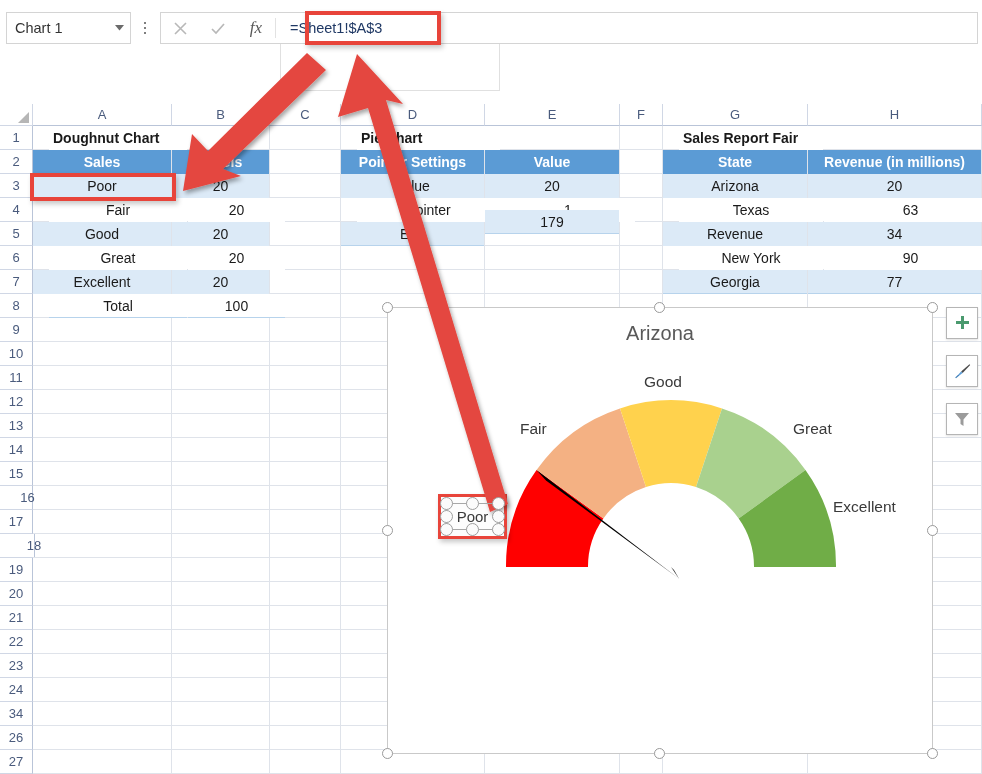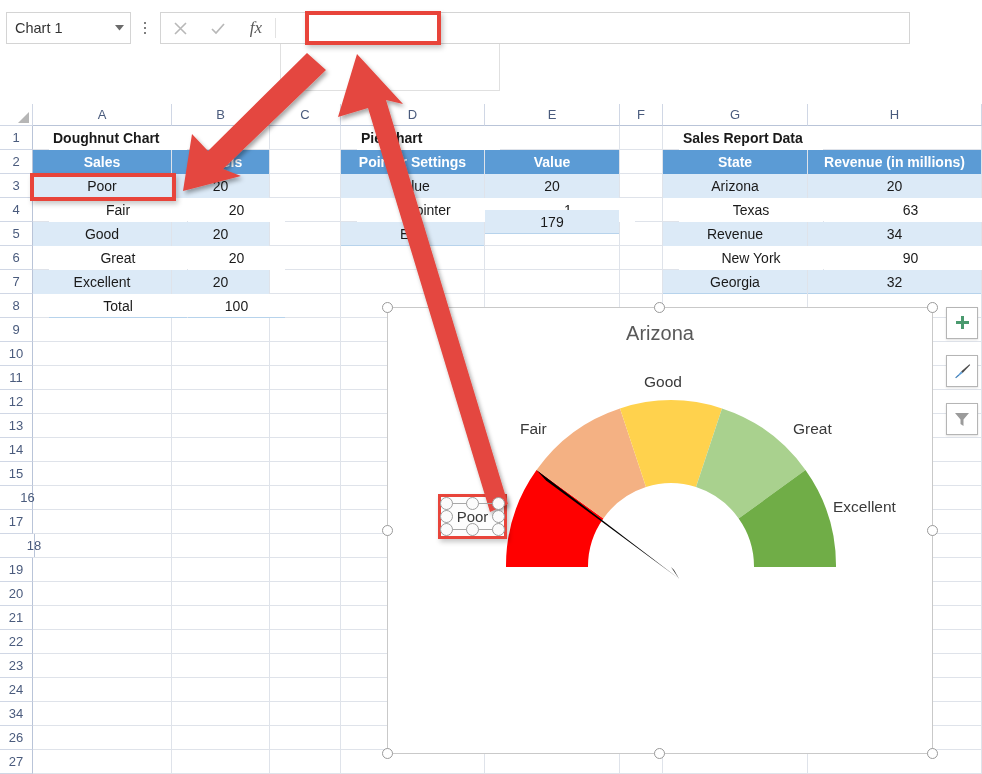--- a/index.html
+++ b/index.html
@@ -29,21 +29,21 @@
     width: 22px; display: flex; align-items: center; justify-content: center;
     font-size: 9px; color: #555;
   }
   .dots {
     position: absolute; left: 140px; top: 18px; width: 10px; height: 20px;
     display: flex; flex-direction: column; align-items: center; justify-content: center; gap: 3px;
   }
   .dots i { width: 2px; height: 2px; background: #555; border-radius: 50%; display: block; }
 
   .fbwrap {
-    position: absolute; left: 160px; top: 12px; width: 750px; height: 32px;
+    position: absolute; left: 160px; top: 12px; width: 818px; height: 32px;
     border: 1px solid #d4d4d4; background: #fff; display: flex; align-items: center;
   }
   .fbicon {
     width: 38px; height: 30px; display: flex; align-items: center; justify-content: center;
     color: #b8b8b8; font-size: 17px;
   }
   .fbicon.fx { color: #595959; font-style: italic; font-family: "Liberation Serif", serif; font-size: 17px; }
   .fbsep { width: 1px; height: 20px; background: #e2e2e2; }
   .fbinput {
     flex: 1; height: 30px; display: flex; align-items: center;
@@ -182,20 +182,21 @@
             <path d="M2 2 L13 13 M13 2 L2 13" stroke="#b8b8b8" stroke-width="1.6" fill="none"></path>
           </svg>
       </div>
       <div class="fbicon">
         <svg width="16" height="15" viewBox="0 0 16 15">
             <path d="M2 8 L6 12 L14 3" stroke="#b8b8b8" stroke-width="1.7" fill="none"></path>
           </svg>
       </div>
       <div class="fbicon fx">fx</div>
       <div class="fbsep"></div>
+      <div class="fbinput">=Sheet1!$A$3</div>
     </div>
 
     <div class="fbrow2"></div>
   </div>
 
   <div class="hl-formula"></div>
 
   <div class="grid">
     <div class="corner">
         <div class="tri"></div>
@@ -289,33 +290,33 @@
         <div class="cell c plain tbl-border" style="left:172px;top:190px;width:97px;">100</div>
         <div class="cell l bold plain" style="left:341px;top:22px;width:143px;">Pie Chart</div>
         <div class="cell c hdrband" style="left:341px;top:46px;width:143px;">Pointer Settings</div>
         <div class="cell c hdrband" style="left:485px;top:46px;width:134px;">Value</div>
         <div class="cell c band" style="left:341px;top:70px;width:143px;">Value</div>
         <div class="cell c band" style="left:485px;top:70px;width:134px;">20</div>
         <div class="cell c plain" style="left:341px;top:94px;width:143px;">Pointer</div>
         <div class="cell c plain" style="left:485px;top:94px;width:134px;">1</div>
         <div class="cell c band tbl-border" style="left:341px;top:118px;width:143px;">End</div>
         <div class="cell c band tbl-border" style="left:485px;top:106px;width:134px;">179</div>
-        <div class="cell l bold plain" style="left:663px;top:22px;width:144px;">Sales Report Data</div>
+        <div class="cell l bold plain" style="left:663px;top:22px;width:144px;">Sales Report Fair</div>
         <div class="cell c hdrband" style="left:663px;top:46px;width:144px;">State</div>
         <div class="cell c hdrband" style="left:808px;top:46px;width:173px;">Revenue (in millions)</div>
         <div class="cell c band" style="left:663px;top:70px;width:144px;">Arizona</div>
         <div class="cell c band" style="left:808px;top:70px;width:173px;">20</div>
         <div class="cell c plain" style="left:663px;top:94px;width:144px;">Texas</div>
         <div class="cell c plain" style="left:808px;top:94px;width:173px;">63</div>
         <div class="cell c band" style="left:663px;top:118px;width:144px;">Revenue</div>
         <div class="cell c band" style="left:808px;top:118px;width:173px;">34</div>
         <div class="cell c plain" style="left:663px;top:142px;width:144px;">New York</div>
         <div class="cell c plain" style="left:808px;top:142px;width:173px;">90</div>
         <div class="cell c band tbl-border" style="left:663px;top:166px;width:144px;">Georgia</div>
-        <div class="cell c band tbl-border" style="left:808px;top:166px;width:173px;">32</div>
+        <div class="cell c band tbl-border" style="left:808px;top:166px;width:173px;">77</div>
       </div>
   </div>
 
   <div class="hl-cell-a3"></div>
 
   <div class="chartobj">
 
     <div class="chart-title">Arizona</div>
 
     <svg class="gauge-svg" width="546" height="447" viewBox="0 0 546 447">

